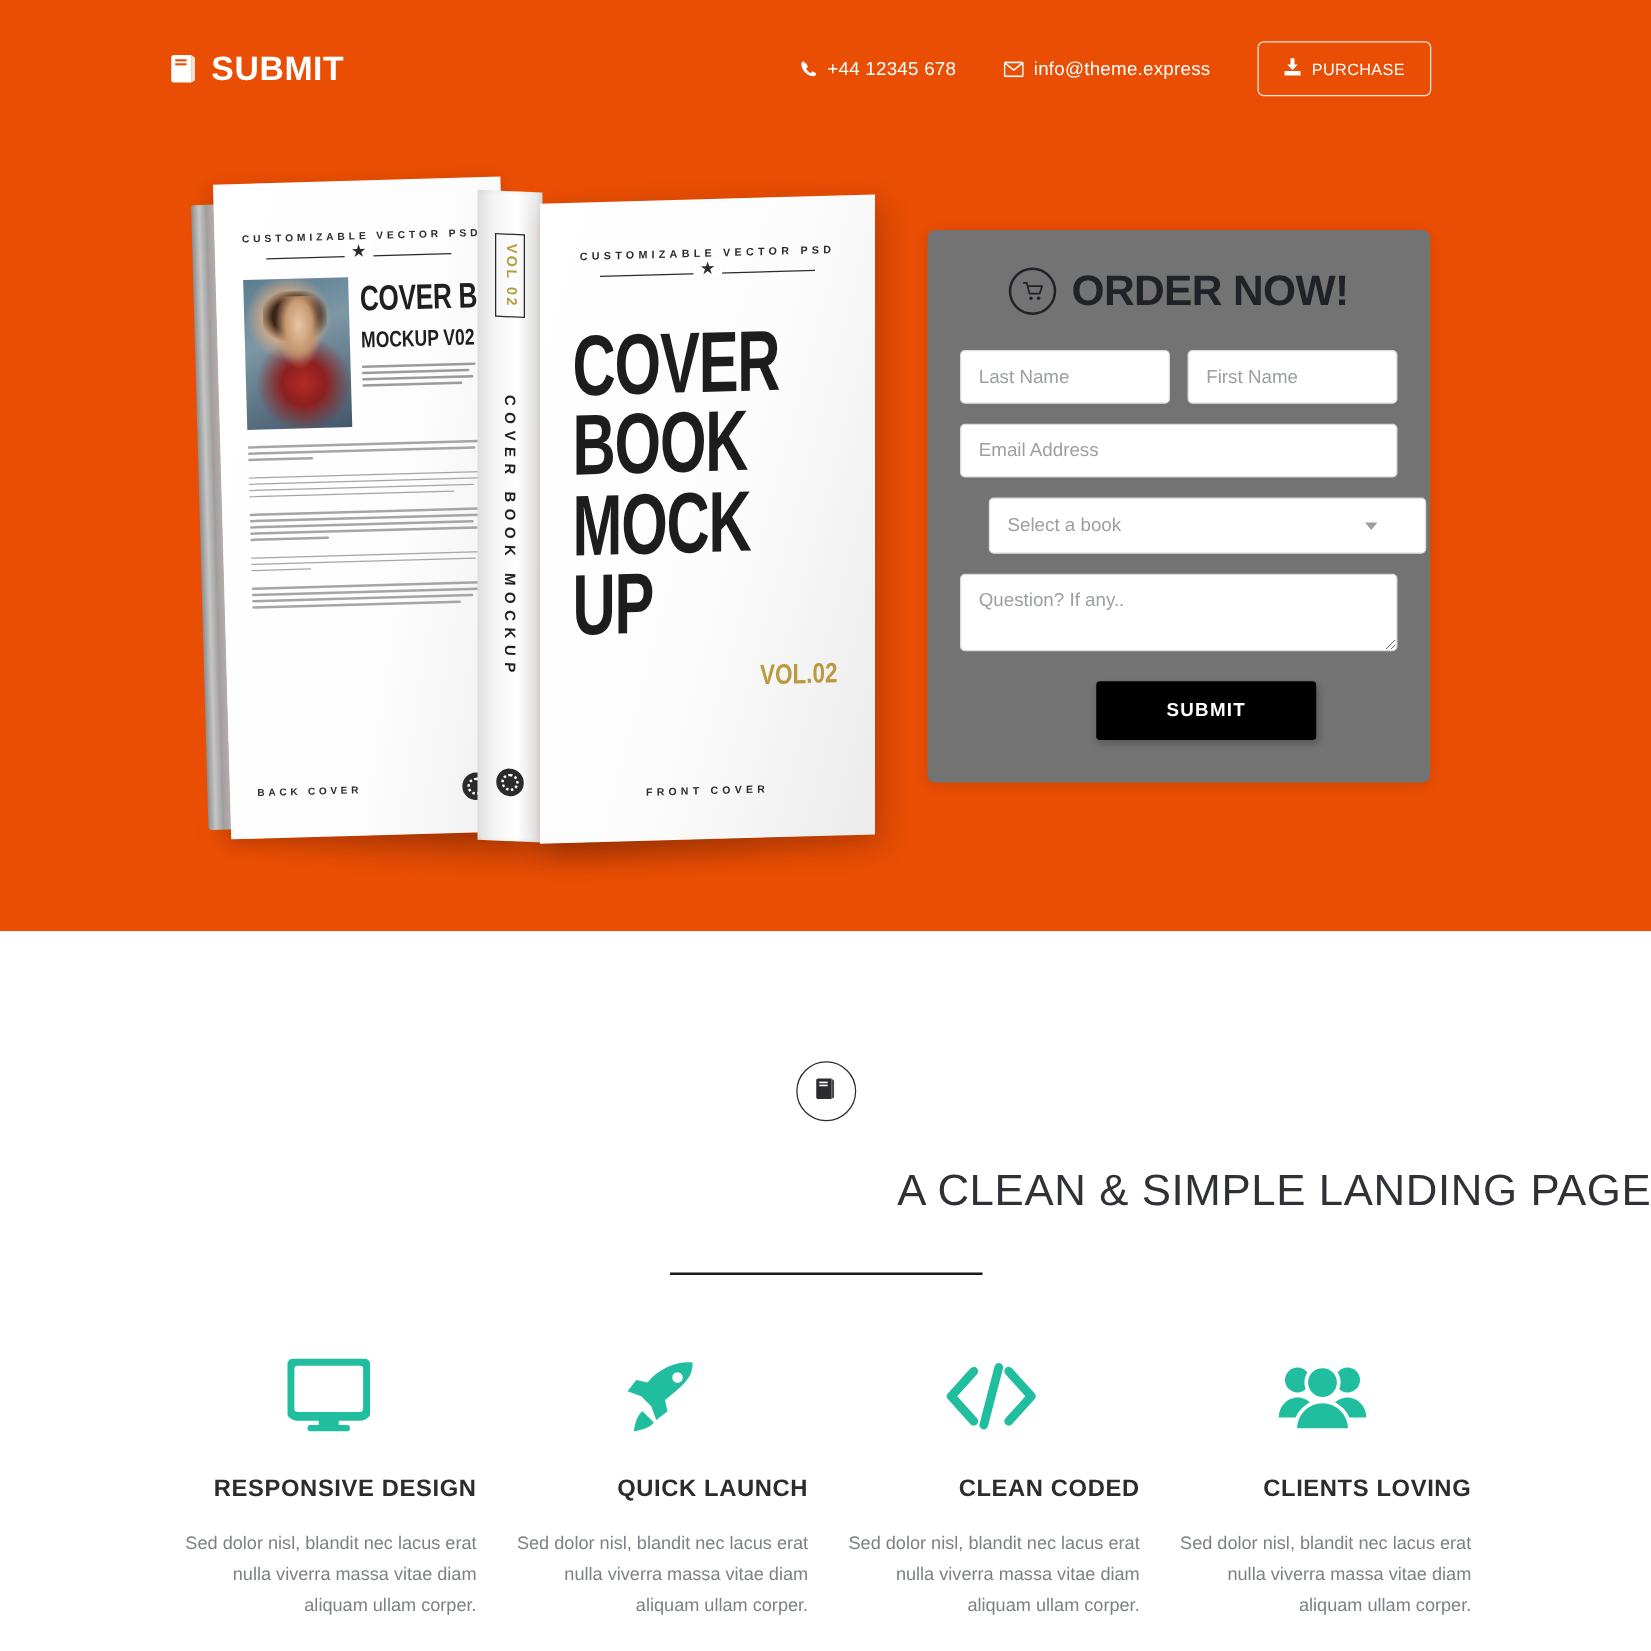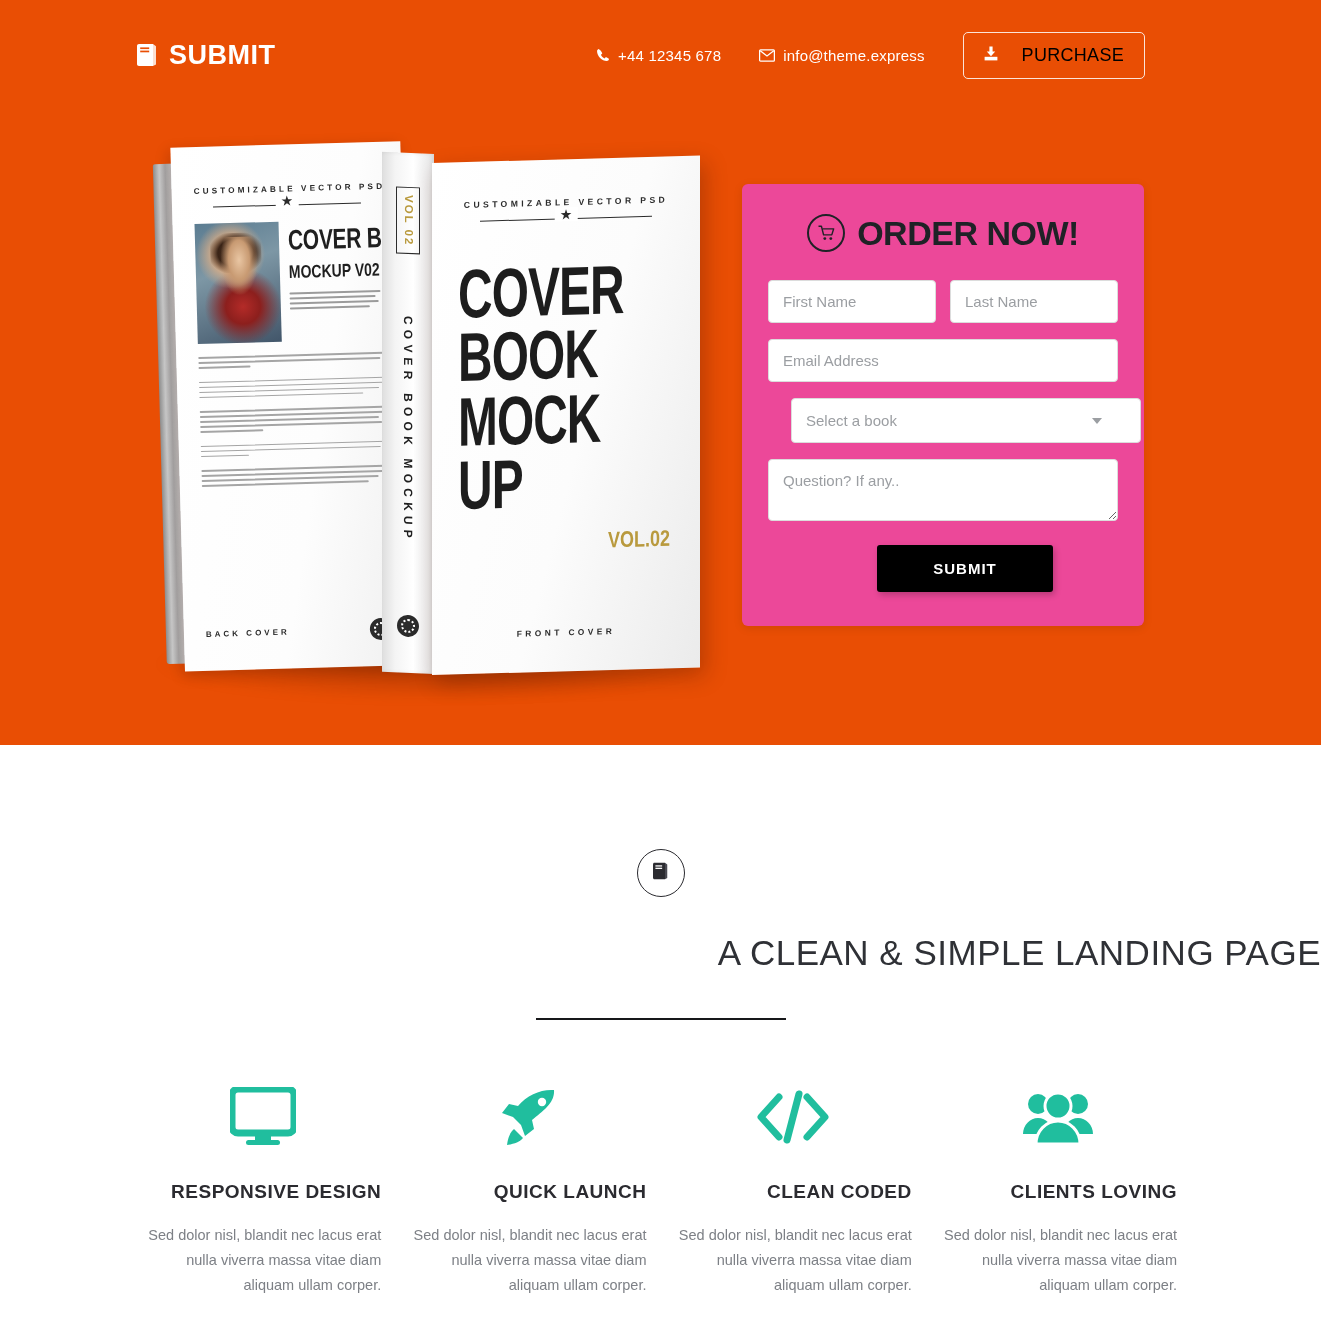--- a/index.html
+++ b/index.html
@@ -58,25 +58,25 @@
     color: #ffffff;
     font-size: 15px;
     letter-spacing: 0.2px;
     white-space: nowrap;
   }
   .contact-item svg { display: block; }
   .purchase-btn {
     display: flex;
     align-items: center;
     justify-content: center;
-    gap: 24px;
+    gap: 8px;
     border: 1px solid rgba(255,255,255,0.85);
     border-radius: 5px;
-    color: #000000;
-    font-size: 18px;
+    color: #ffffff;
+    font-size: 13px;
     letter-spacing: 0.3px;
     padding: 12px 20px;
     background: transparent;
     cursor: pointer;
     white-space: nowrap;
   }
 
   
   .book-stage {
     position: absolute;
@@ -255,21 +255,21 @@
     position: absolute; left: 0; right: 0; bottom: 34px;
     text-align: center;
     font-size: 8.4px; letter-spacing: 3.4px; font-weight: bold; color: #2b2b2b;
   }
 
   
   .order-card {
     position: absolute;
     left: 742px; top: 184px;
     width: 402px;
-    background: #ec4899;
+    background: #737373;
     border-radius: 6px;
     padding: 30px 26px 34px 26px;
     box-shadow: 0 2px 10px rgba(0,0,0,0.10);
   }
   .order-head {
     display: flex; align-items: center; justify-content: center;
     gap: 12px; margin-bottom: 28px;
   }
   .cart-circle {
     width: 38px; height: 38px; border-radius: 50%;
@@ -546,22 +546,22 @@
         <svg width="17" height="16" viewBox="0 0 18 17" fill="#1f2226">
           <path d="M0.5 1.3 h3.1 l2.3 9.2 h8.7 l2-6.4 H5.1" stroke="#1f2226" stroke-width="1.5" fill="none" stroke-linejoin="round"></path>
           <circle cx="7.2" cy="14.4" r="1.5"></circle>
           <circle cx="13.6" cy="14.4" r="1.5"></circle>
         </svg>
       </span>
       <span class="order-title">ORDER NOW!</span>
     </div>
 
     <div class="row2">
+      <input class="fld" type="text" placeholder="Last Name" style="">
       <input class="fld" type="text" placeholder="First Name" style="">
-      <input class="fld" type="text" placeholder="Last Name" style="">
     </div>
 
     <div style="margin-bottom:16px;">
       <input class="fld" type="text" placeholder="Email Address" style="">
     </div>
 
     <div class="selwrap">
       <select class="sel">
         <option>Select a book</option>
       </select>

